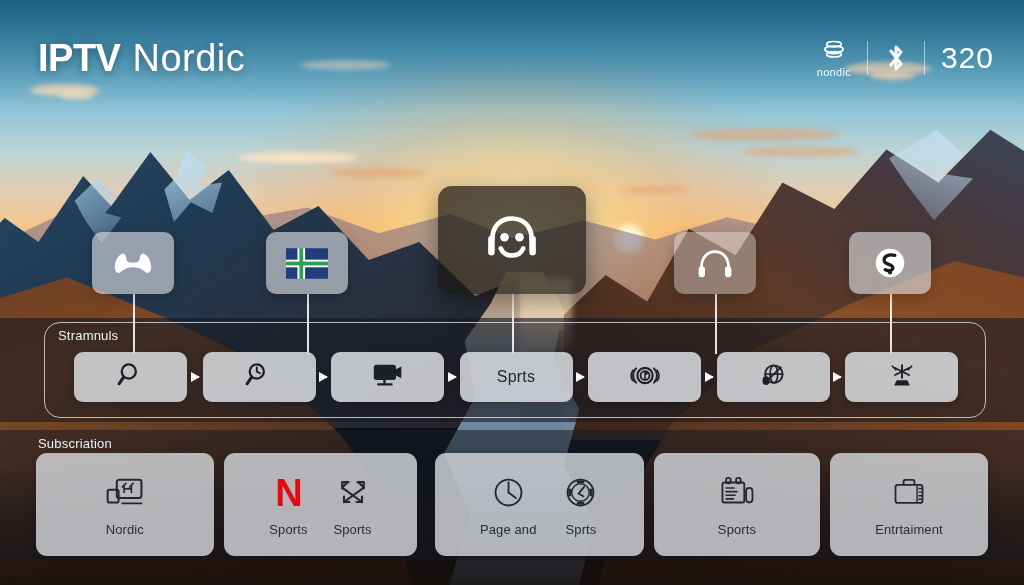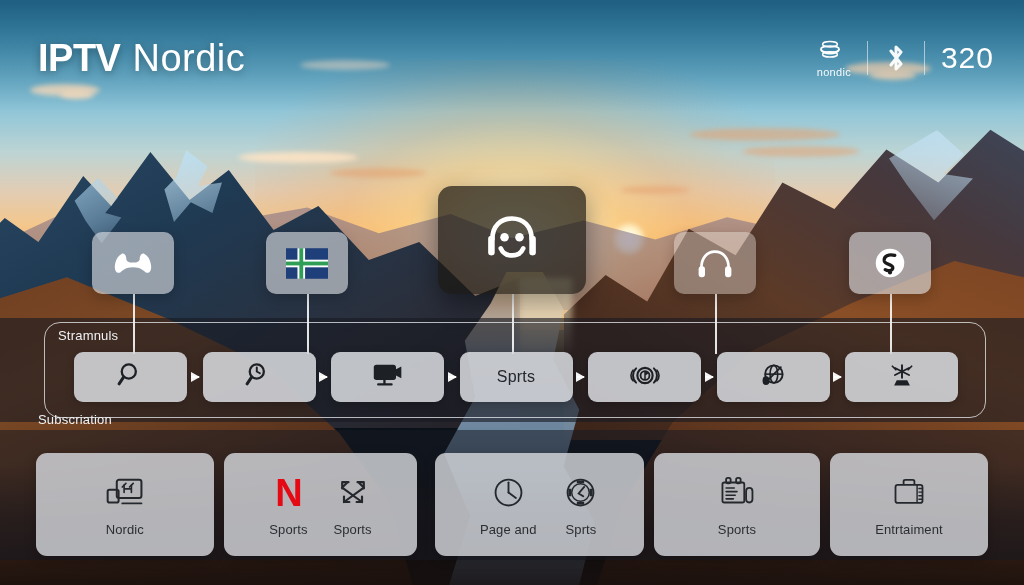--- a/index.html
+++ b/index.html
@@ -176,21 +176,21 @@
     white-space:nowrap;
   }
   .brand .b1 { font-weight:bold; letter-spacing:-0.5px; }
   .brand .b2 { font-weight:300; margin-left:12px; }
 
   .header-right {
     position:absolute; right:30px; top:38px;
     display:flex; align-items:center; gap:16px;
     color:#fff;
   }
-  .nondic-logo { display:flex; flex-direction:column; gap:2px; }
+  .nondic-logo { display:flex; flex-direction:column; align-items:center; gap:2px; }
   .nondic-logo .mark { width:26px; height:26px; }
   .nondic-logo .txt { font-size:11px; font-weight:300; letter-spacing:0.3px; opacity:0.95; }
   .hdr-div { width:1px; height:34px; background:rgba(255,255,255,0.55); }
   .bt-mark { width:24px; height:30px; opacity:0.95; }
   .hdr-num { font-size:30px; font-weight:400; letter-spacing:1px; }
 
   
   .top-cards { position:absolute; left:0; top:0; width:1024px; height:330px; }
 
   .tcard {
@@ -253,21 +253,21 @@
   }
   .arrow::after {
     content:""; position:absolute; right:-1px; top:-4px;
     border-left:9px solid rgba(255,255,255,0.95);
     border-top:5px solid transparent;
     border-bottom:5px solid transparent;
   }
 
   
   .sub-label {
-    position:absolute; left:38px; top:412px;
+    position:absolute; left:38px; top:436px;
     font-size:13px; color:#eef1f4; letter-spacing:0.2px;
   }
   .sub-row {
     position:absolute; left:36px; top:453px;
     width:952px; height:103px;
     display:flex; gap:10px;
   }
   .sub-card {
     border-radius:11px;
     background:rgba(216,219,224,0.80);

